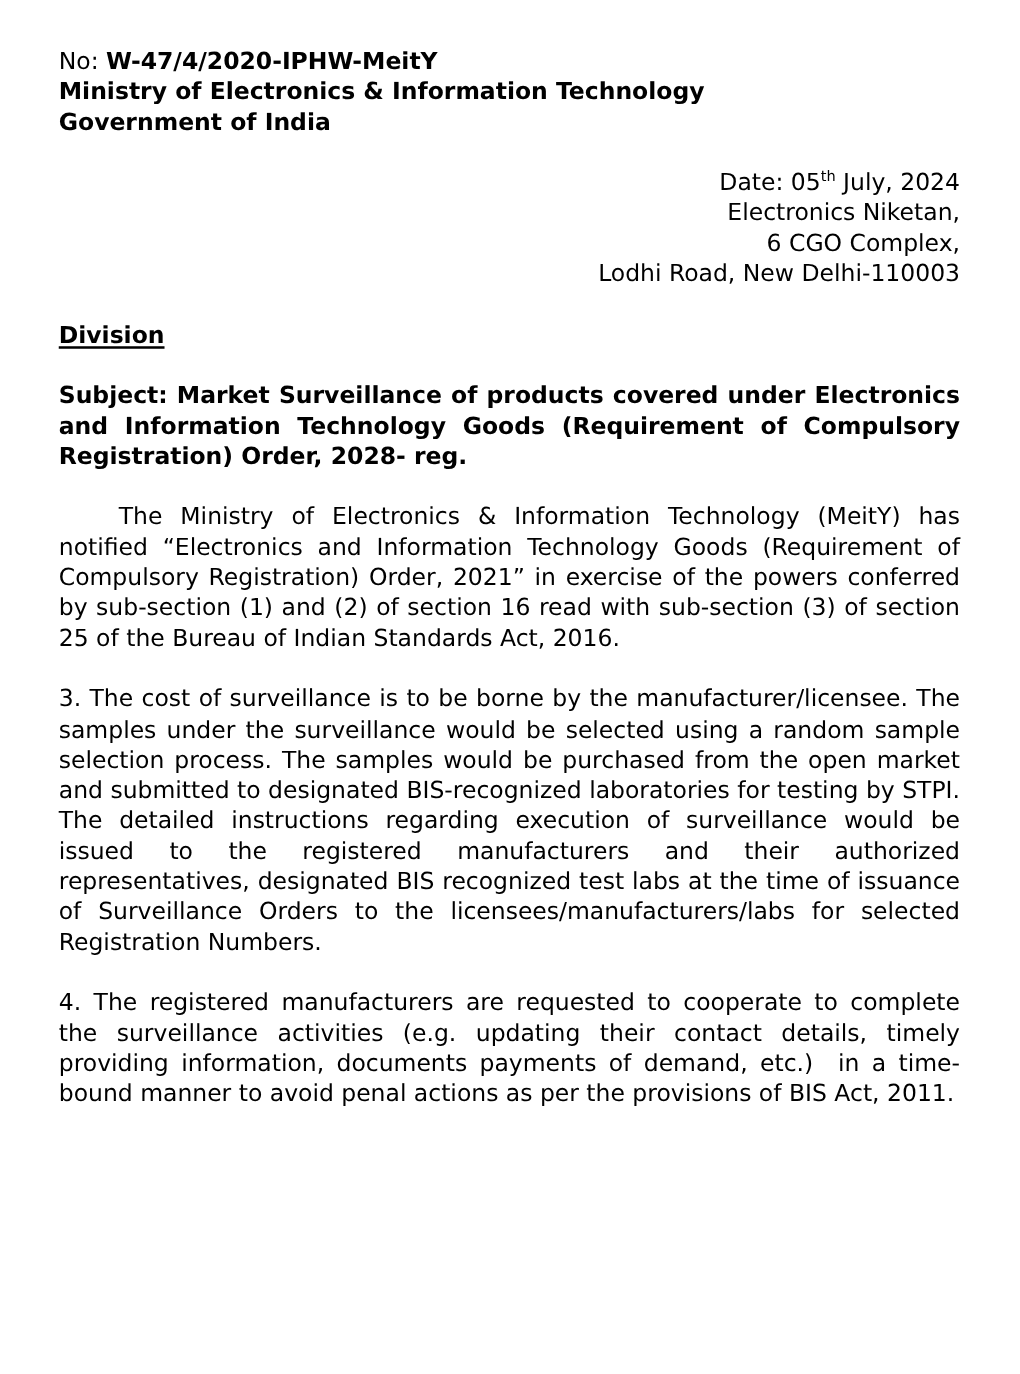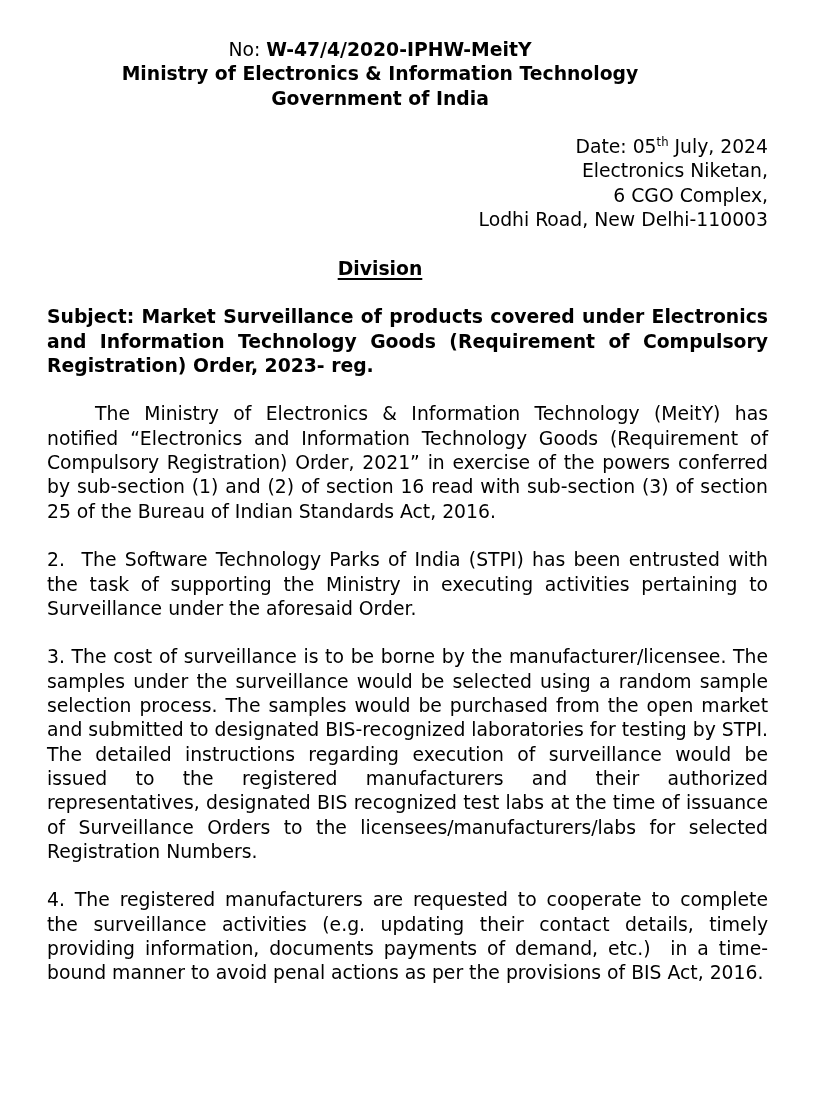--- a/index.html
+++ b/index.html
@@ -7,21 +7,21 @@
   body {
     background: #ffffff;
     color: #000000;
     font-family: "DejaVu Sans", "Liberation Sans", sans-serif;
     font-size: 18.8px;
     line-height: 24.3px;
     padding: 38px 48px 0 47px;
     overflow: hidden;
   }
   .block { margin-bottom: 24.3px; }
-  .centered { text-align: center; margin-right: 55px; }
+  .centered { text-align: left; margin-right: 55px; }
   .right { text-align: right; }
   .bold { font-weight: bold; }
   .justify { text-align: justify; white-space: pre-wrap; }
   .indent-first { text-indent: 48px; }
   .heading-underline {
     font-weight: bold;
     text-decoration: underline;
     text-decoration-thickness: 2px;
     text-underline-offset: 3px;
   }
@@ -42,24 +42,23 @@
     <div><span>Date: 05</span><sup>th</sup><span> July, 2024</span></div>
     <div>Electronics Niketan,</div>
     <div>6 CGO Complex,</div>
     <div>Lodhi Road, New Delhi-110003</div>
   </div>
 
   <div class="block centered">
     <span class="heading-underline">Division</span>
   </div>
 
-  <p class="block bold justify">Subject: Market Surveillance of products covered under Electronics and Information Technology Goods (Requirement of Compulsory Registration) Order, 2023- reg.</p>
+  <p class="block bold justify">Subject: Market Surveillance of products covered under Electronics and Information Technology Goods (Requirement of Compulsory Registration) Order, 2028- reg.</p>
 
   <p class="block justify indent-first">The Ministry of Electronics &amp; Information Technology (MeitY) has notified “Electronics and Information Technology Goods (Requirement of Compulsory Registration) Order, 2021” in exercise of the powers conferred by sub-section (1) and (2) of section 16 read with sub-section (3) of section 25 of the Bureau of Indian Standards Act, 2016.</p>
 
-  <p class="block justify">2.  The Software Technology Parks of India (STPI) has been entrusted with the task of supporting the Ministry in executing activities pertaining to Surveillance under the aforesaid Order.</p>
 
   <p class="block justify">3. The cost of surveillance is to be borne by the manufacturer/licensee. The samples under the surveillance would be selected using a random sample selection process. The samples would be purchased from the open market and submitted to designated BIS-recognized laboratories for testing by STPI. The detailed instructions regarding execution of surveillance would be issued to the registered manufacturers and their authorized representatives, designated BIS recognized test labs at the time of issuance of Surveillance Orders to the licensees/manufacturers/labs for selected Registration Numbers.</p>
 
-  <p class="block justify">4. The registered manufacturers are requested to cooperate to complete the surveillance activities (e.g. updating their contact details, timely providing information, documents payments of demand, etc.)  in a time-bound manner to avoid penal actions as per the provisions of BIS Act, 2016.</p>
+  <p class="block justify">4. The registered manufacturers are requested to cooperate to complete the surveillance activities (e.g. updating their contact details, timely providing information, documents payments of demand, etc.)  in a time-bound manner to avoid penal actions as per the provisions of BIS Act, 2011.</p>
 
 
 </div>
 
 </body></html>

